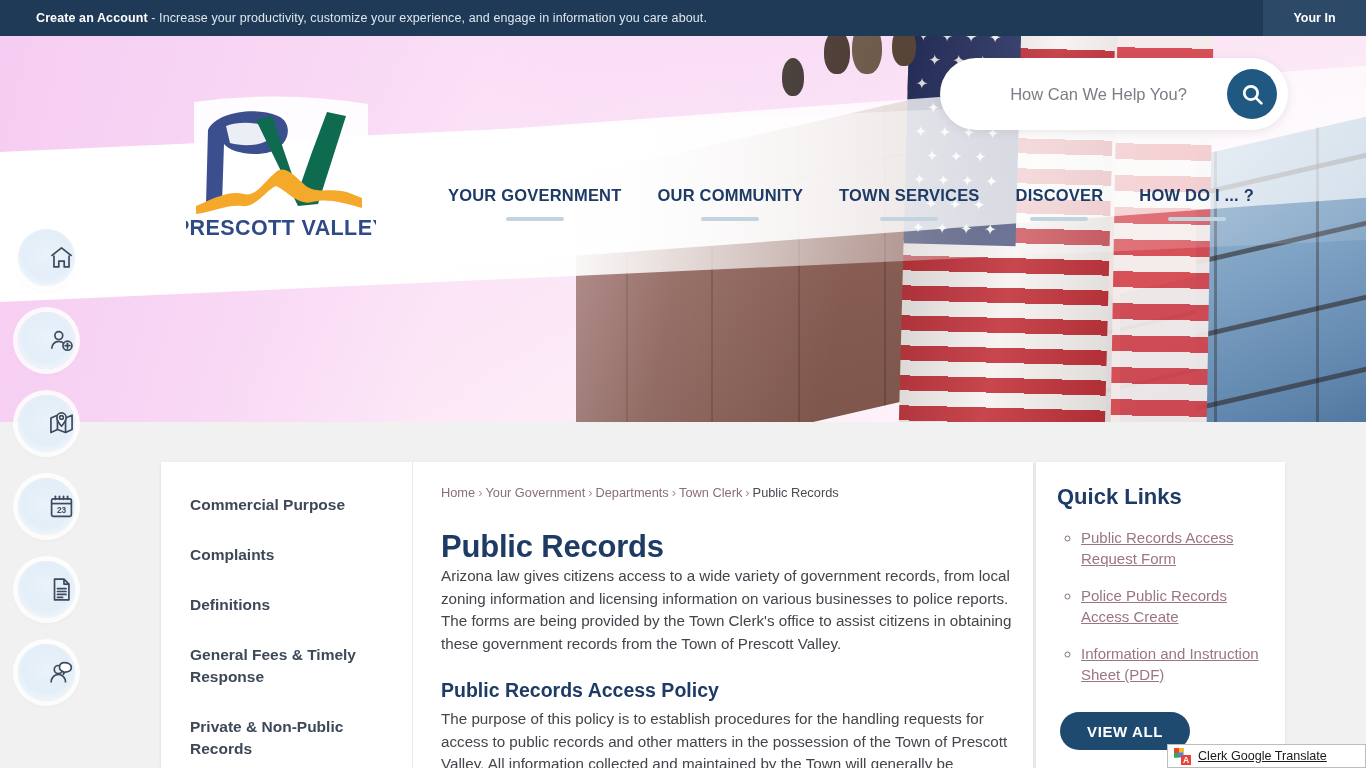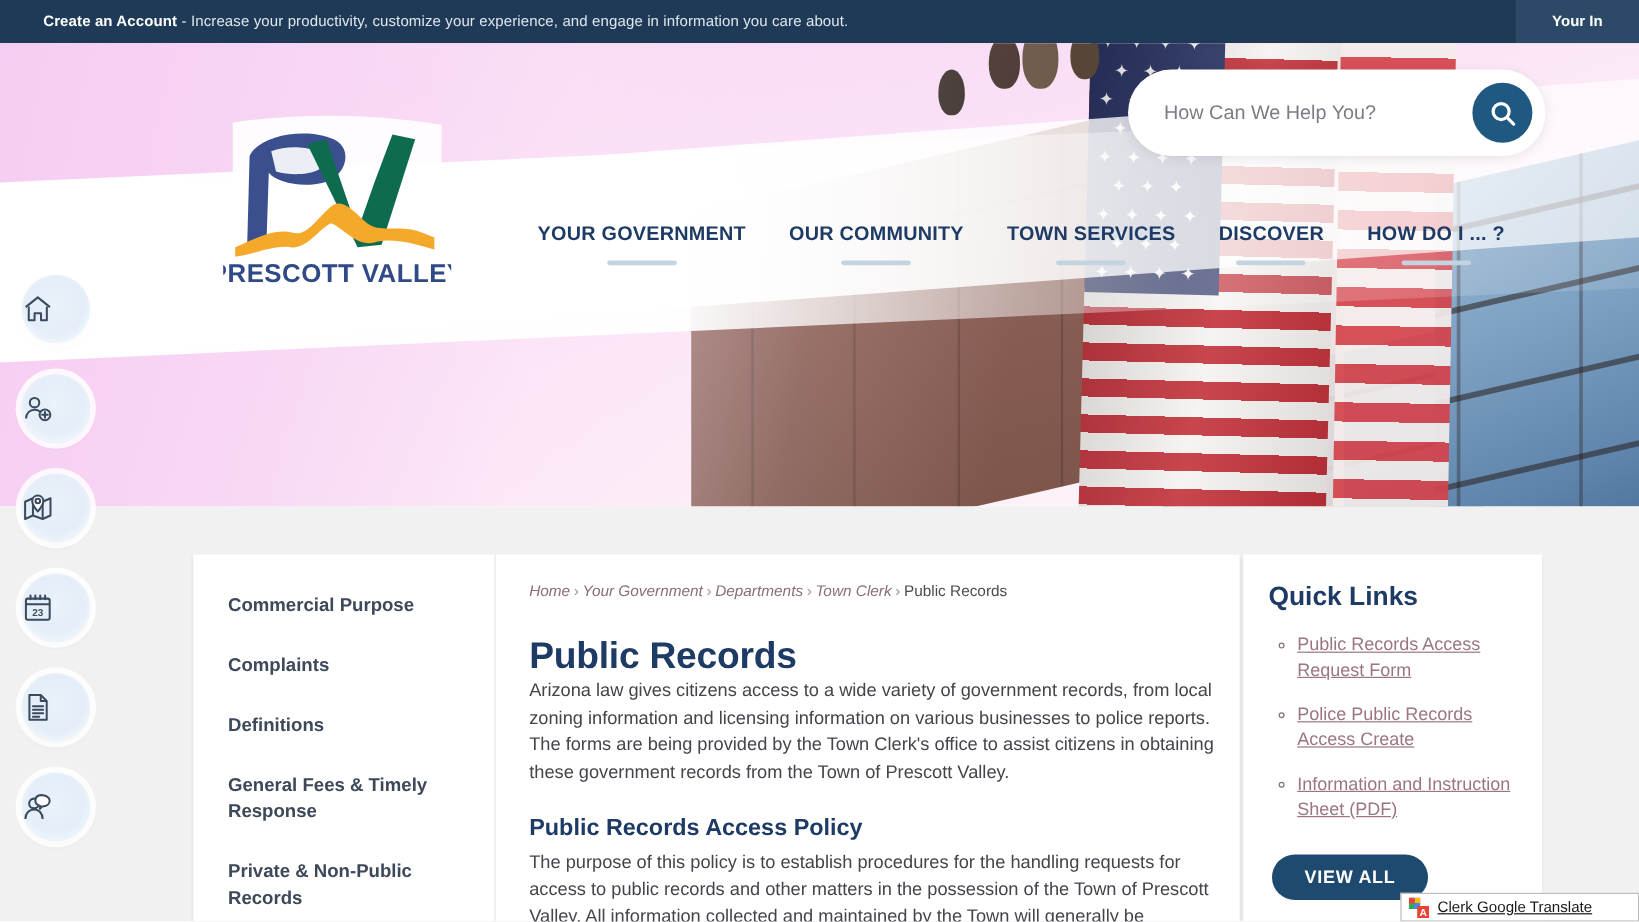--- a/index.html
+++ b/index.html
@@ -149,35 +149,36 @@
   .searchwrap {
     position: absolute; right: 78px; top: 58px; width: 348px; height: 72px;
     background: #ffffff; border-radius: 40px; z-index: 15;
     box-shadow: 0 2px 10px rgba(60,40,70,.10);
     display: flex; align-items: center;
   }
   .searchwrap input {
     flex: 1; border: none; outline: none; background: transparent;
     font-size: 16.5px; color: #4b4b55; padding-left: 30px;
     font-family: "Liberation Sans", sans-serif;
+    text-align: center;
   }
   .searchwrap input::placeholder { color: #7c7c86; }
   .search-btn {
     width: 50px; height: 50px; border-radius: 50%; background: #1f5880;
     margin-right: 11px; display: flex; align-items: center; justify-content: center;
     cursor: pointer; flex: none;
   }
 
   
   .quickbar { position: absolute; left: 18px; top: 229px; z-index: 20; }
   .qb-item {
     width: 57px; height: 57px; border-radius: 50%;
     background: radial-gradient(circle at 50% 45%, #eaf2fa 0%, #e3eef8 55%, #ffffff 100%);
     box-shadow: 0 0 0 5px rgba(255,255,255,.85), 0 2px 6px rgba(80,90,110,.18);
-    display: flex; align-items: center; justify-content: flex-start;
+    display: flex; align-items: center; justify-content: flex-end;
     margin-bottom: 26px; cursor: pointer;
   }
 
   
   .contentbg {
     position: absolute; top: 422px; left: 0; width: 1366px; height: 346px;
     background: #f1f1f1;
   }
   .card {
     position: absolute; background: #ffffff;
@@ -193,21 +194,21 @@
   }
   .vdivider {
     position: absolute; left: 412px; top: 462px; width: 1px; height: 306px;
     background: #e6e6e6; z-index: 6;
   }
 
   .maincol { position: absolute; left: 441px; top: 484px; width: 572px; z-index: 6; }
   .breadcrumb { font-size: 12.8px; color: #8a6f75; line-height: 18px; }
   .breadcrumb .sep { color: #a79096; margin: 0 3px; }
   .breadcrumb .cur { color: #4a4a52; }
-  .breadcrumb a { color: #8a6f75; text-decoration: none; cursor: pointer; font-style: italic; }
+  .breadcrumb a { color: #8a6f75; text-decoration: none; cursor: pointer; }
   h1.page-title {
     font-size: 31px; font-weight: bold; color: #1e3b66;
     margin-top: 27px; letter-spacing: -.2px;
   }
   p.body-text {
     font-size: 15.2px; line-height: 22.5px; color: #44444c;
   }
   h2.sec-title {
     margin-top: 24px; font-size: 19.5px; font-weight: bold; color: #1e3b66;
   }

